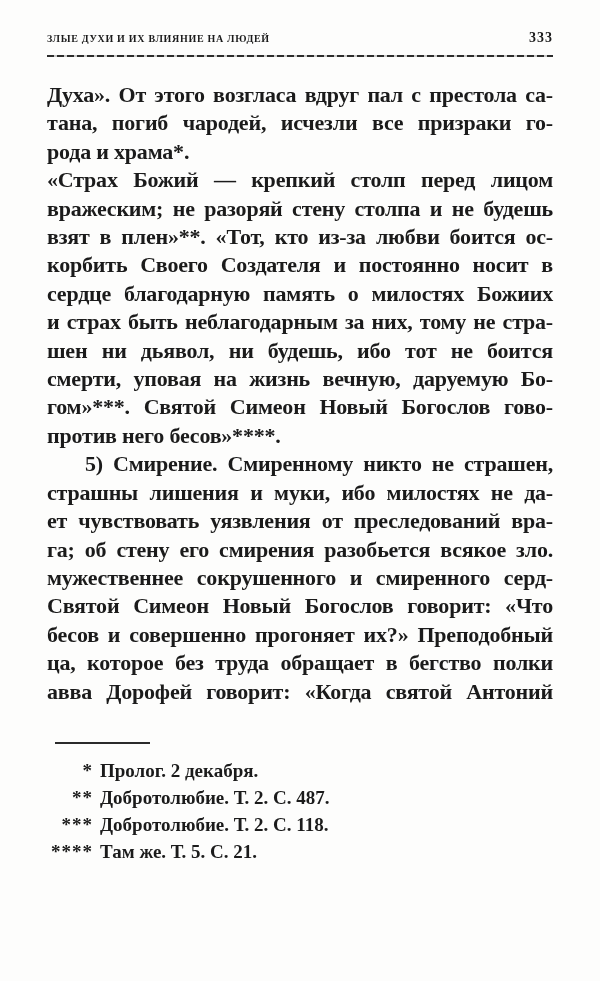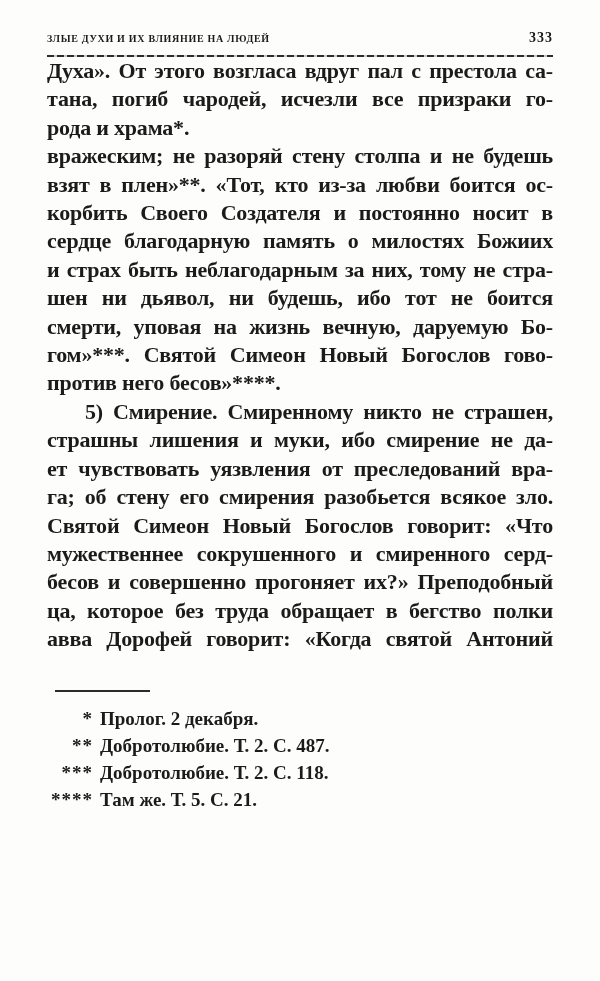--- a/index.html
+++ b/index.html
@@ -36,20 +36,21 @@
     letter-spacing: 1px;
   }
   .header-rule {
     height: 2px;
     margin-top: 3px;
     background: repeating-linear-gradient(90deg,
       #2b2b2b 0 7px, rgba(43,43,43,0.25) 7px 10px);
   }
   
   .body-text {
+    margin-top: 24px;
     font-size: 22px;
     line-height: 28.4px;
     letter-spacing: -0.2px;
   }
   .line {
     text-align: justify;
     text-justify: inter-word;
   }
   .line.jfull { text-align-last: justify; }
   .line.indent { text-indent: 38px; }
@@ -85,37 +86,38 @@
   </div>
   <div class="header-rule"></div>
 
   <div class="body-text">
       <div class="paragraph">
         <div class="line jfull">Духа». От этого возгласа вдруг пал с престола са-</div>
         <div class="line jfull">тана, погиб чародей, исчезли все призраки го-</div>
         <div class="line">рода и храма*.</div>
       </div>
       <div class="paragraph">
+        <div class="line jfull">«Страх Божий — крепкий столп перед лицом</div>
         <div class="line jfull">вражеским; не разоряй стену столпа и не будешь</div>
         <div class="line jfull">взят в плен»**. «Тот, кто из-за любви боится ос-</div>
         <div class="line jfull">корбить Своего Создателя и постоянно носит в</div>
         <div class="line jfull">сердце благодарную память о милостях Божиих</div>
         <div class="line jfull">и страх быть неблагодарным за них, тому не стра-</div>
         <div class="line jfull">шен ни дьявол, ни будешь, ибо тот не боится</div>
         <div class="line jfull">смерти, уповая на жизнь вечную, даруемую Бо-</div>
         <div class="line jfull">гом»***. Святой Симеон Новый Богослов гово-</div>
         <div class="line">против него бесов»****.</div>
       </div>
       <div class="paragraph">
         <div class="line jfull indent">5) Смирение. Смиренному никто не страшен,</div>
-        <div class="line jfull">страшны лишения и муки, ибо смирение не да-</div>
+        <div class="line jfull">страшны лишения и муки, ибо милостях не да-</div>
         <div class="line jfull">ет чувствовать уязвления от преследований вра-</div>
         <div class="line jfull">га; об стену его смирения разобьется всякое зло.</div>
+        <div class="line jfull">мужественнее сокрушенного и смиренного серд-</div>
         <div class="line jfull">Святой Симеон Новый Богослов говорит: «Что</div>
-        <div class="line jfull">мужественнее сокрушенного и смиренного серд-</div>
         <div class="line jfull">бесов и совершенно прогоняет их?» Преподобный</div>
         <div class="line jfull">ца, которое без труда обращает в бегство полки</div>
         <div class="line jfull">авва Дорофей говорит: «Когда святой Антоний</div>
       </div>
     </div>
 
   <div class="fn-sep"></div>
   <div class="footnotes">
       <div class="footnote">
         <span class="fn-marker">*</span>

